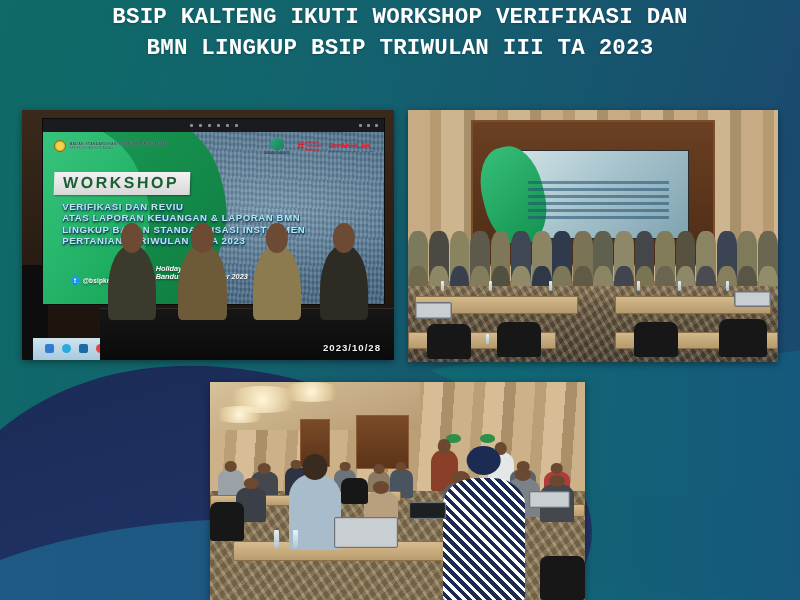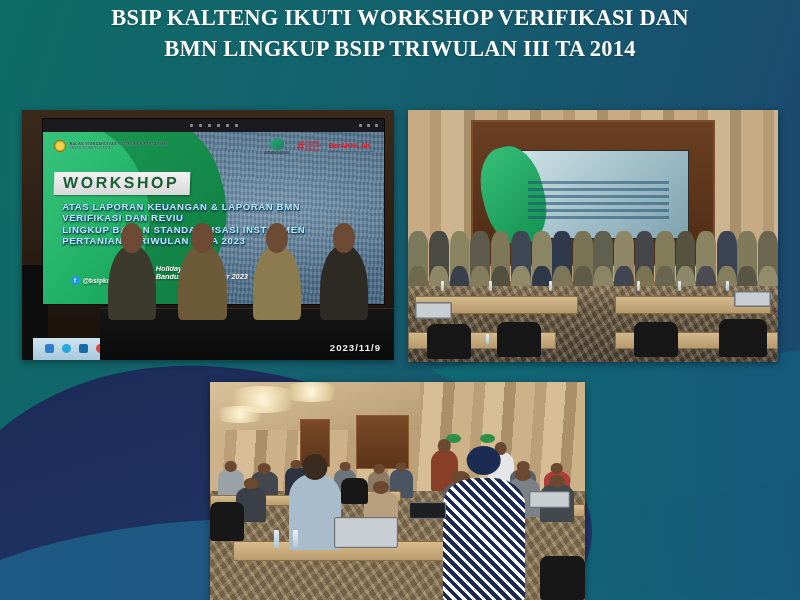--- a/index.html
+++ b/index.html
@@ -20,21 +20,21 @@
     text-align:center;
     font-family:"Liberation Serif", serif;
     font-weight:bold;
     color:#ffffff;
     font-size:22.5px;
     line-height:31px;
     letter-spacing:0.2px;
     text-shadow:0 1px 2px rgba(0,0,0,0.25);
     padding:0 18px;
   }
-  .title-block div{ white-space:nowrap; }
+  .title-block div{ white-space:nowrap;font-family:Liberation Mono, monospace; }
 
   
   .photo{
     position:absolute; z-index:4;
     overflow:hidden;
     background:#1b1b1b;
     box-shadow:0 2px 7px rgba(0,0,0,0.40);
   }
   #photo-slide { left:22px;  top:110px; width:372px; height:250px; }
   #photo-group { left:408px; top:110px; width:370px; height:252px; }
@@ -336,21 +336,21 @@
     </linearGradient>
   </defs>
   <rect x="0" y="0" width="800" height="600" fill="url(#gmain)"></rect>
   <path d="M0,430 C120,330 300,360 420,430 C540,500 680,520 800,470 L800,600 L0,600 Z" fill="url(#gnavy)"></path>
   <path d="M0,560 C150,505 360,505 520,560 C640,600 720,600 800,590 L800,600 L0,600 Z" fill="url(#gblue)"></path>
   <path d="M430,370 C560,345 690,370 800,350 L800,600 L560,600 C640,520 560,430 430,370 Z" fill="url(#gtealb)" opacity="0.95"></path>
 </svg>
 
 <div class="title-block">
   <div>BSIP KALTENG IKUTI WORKSHOP VERIFIKASI DAN</div>
-  <div>BMN LINGKUP BSIP TRIWULAN III TA 2014</div>
+  <div>BMN LINGKUP BSIP TRIWULAN III TA 2023</div>
 </div>
 
 <figure class="photo" id="photo-slide">
   <div class="inner">
     <div class="wallbg"></div>
     <div class="darkleft"></div>
 
     <div class="screen">
       <div class="scr-chrome">
         <i></i>
@@ -389,22 +389,22 @@
             <span class="lg-berakhlak">
               <span>BerAKHLAK</span>
               <span class="sm">BERORIENTASI PELAYANAN AKUNTABEL</span>
             </span>
           </span>
         </div>
 
         <div class="workshop-tag">WORKSHOP</div>
 
         <div class="slide-title">
+          <div>VERIFIKASI DAN REVIU</div>
           <div>ATAS LAPORAN KEUANGAN &amp; LAPORAN BMN</div>
-          <div>VERIFIKASI DAN REVIU</div>
           <div>LINGKUP BADAN STANDARDISASI INSTRUMEN</div>
           <div>PERTANIAN - TRIWULAN III TA 2023</div>
         </div>
 
         <div class="slide-venue">
           <div>Holiday Inn Pasteur</div>
           <div>Bandung, 13 Oktober 2023</div>
         </div>
 
         <div class="handle">
@@ -429,21 +429,21 @@
     <div class="speaker" style="left:42%;background:#6d5a38">
         <span class="sp-head"></span>
       </div>
     <div class="speaker" style="left:62%;background:#8b7b4f">
         <span class="sp-head"></span>
       </div>
     <div class="speaker" style="left:80%;background:#2e2a24">
         <span class="sp-head"></span>
       </div>
 
-    <div class="datestamp">2023/11/9</div>
+    <div class="datestamp">2023/10/28</div>
   </div>
 </figure>
 
 <figure class="photo" id="photo-group">
   <div class="inner">
     <div class="room-wall"></div>
     <div class="wood-panel"></div>
     <div class="proj-screen">
       <span class="ps-green"></span>
       <span class="ps-lines"></span>

